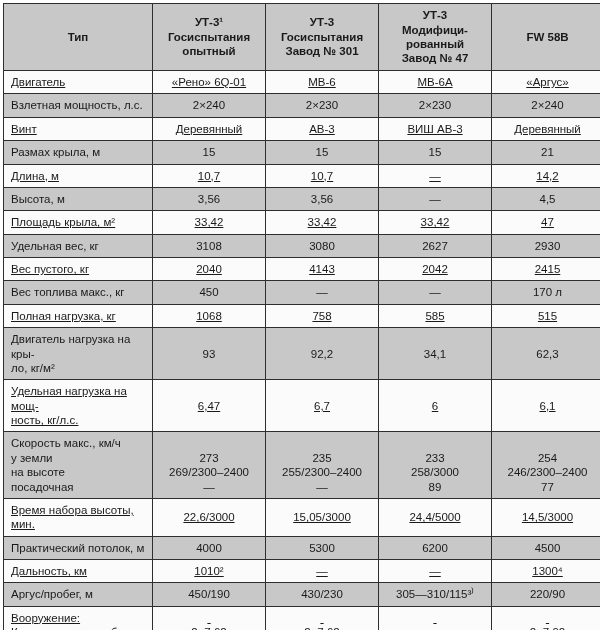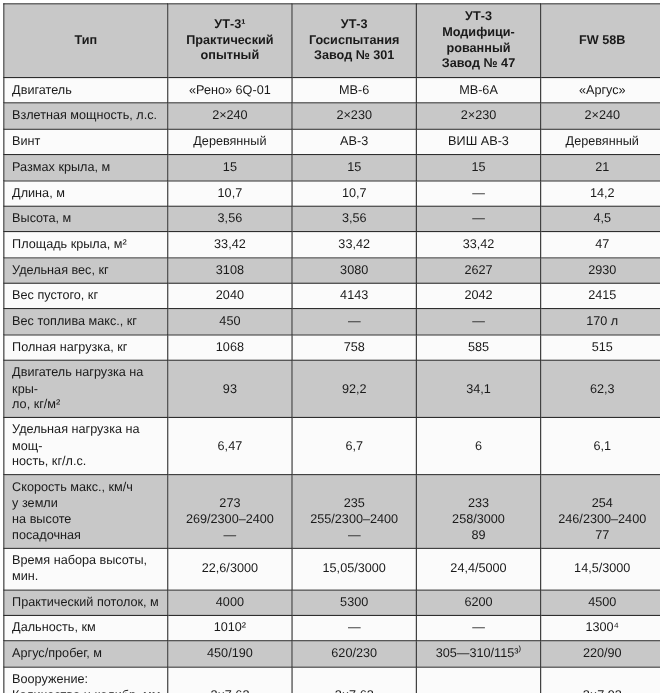--- a/index.html
+++ b/index.html
@@ -34,39 +34,39 @@
   thead th{
     background:var(--shade);
     font-weight:bold;
     height:58px;
     vertical-align:middle;
   }
   tbody td.label{
     text-align:left;
     padding-left:7px;
   }
-  tbody tr.plain td{background:var(--plain);}
+  tbody tr.plain td{background:var(--plain);text-decoration:underline;}
   tbody tr.shaded td{background:var(--shade);}
 </style>
 </head>
 <body>
 
 <table>
   <colgroup>
     <col style="width:149px">
     <col style="width:113px">
     <col style="width:113px">
     <col style="width:113px">
     <col style="width:112px">
   </colgroup>
   <thead>
     <tr>
         <th>Тип</th>
         <th>УТ-3¹
-Практический
+Госиспытания
 опытный</th>
         <th>УТ-3
 Госиспытания
 Завод № 301</th>
         <th>УТ-3
 Модифици-
 рованный
 Завод № 47</th>
         <th>FW 58B</th>
       </tr>
@@ -204,21 +204,21 @@
       <tr class="plain">
         <td class="label">Дальность, км</td>
         <td>1010²</td>
         <td>—</td>
         <td>—</td>
         <td>1300⁴</td>
       </tr>
       <tr class="shaded">
         <td class="label">Аргус/пробег, м</td>
         <td>450/190</td>
-        <td>620/230</td>
+        <td>430/230</td>
         <td>305—310/115³⁾</td>
         <td>220/90</td>
       </tr>
       <tr class="plain">
         <td class="label">Вооружение:
 Количество × калибр, мм
 Бомбовое, кг</td>
         <td>&nbsp;
 2×7,62
 200</td>

